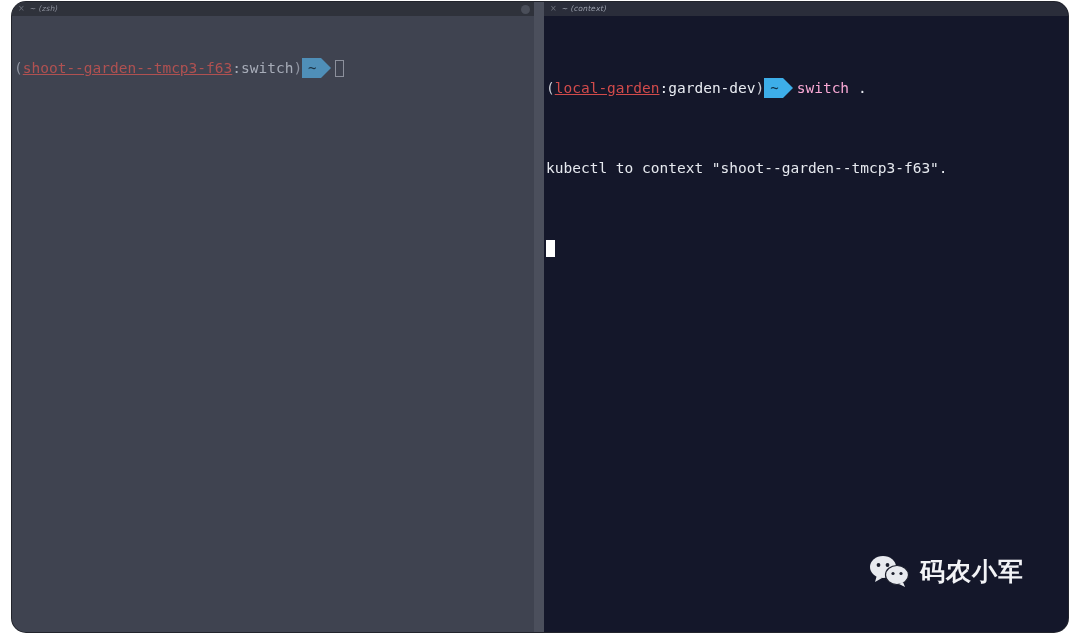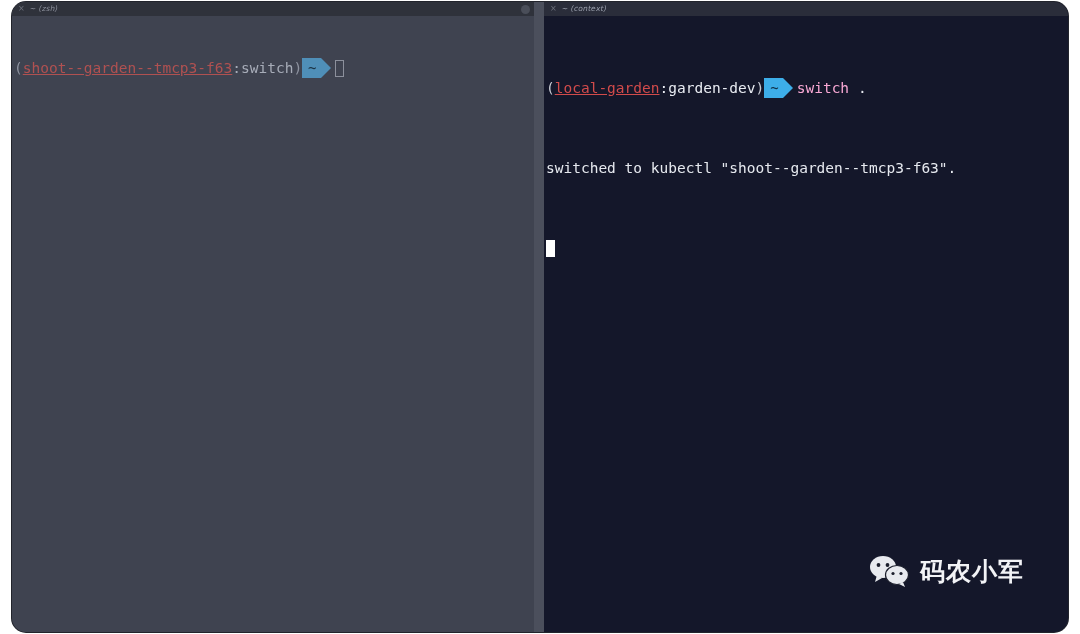--- a/index.html
+++ b/index.html
@@ -206,21 +206,21 @@
       <span class="tb-spacer"></span>
     </div>
 
     <div class="term" id="term-right">
 
       <div class="line">
         <span class="paren">(</span><span class="ctx-red">local-garden</span><span class="ctx-white">:</span><span class="ctx-white">garden-dev</span><span class="paren">)</span><span class="seg bright">~</span><span class="seg-gap"></span><span class="cmd-green">switch</span><span class="seg-gap" style="width:9px"></span><span class="cmd-dot">.</span>
       </div>
 
       <div class="line">
-        <span>switched to kubectl "shoot--garden--tmcp3-f63".</span>
+        <span>kubectl to context "shoot--garden--tmcp3-f63".</span>
       </div>
 
       <div class="line">
         <span class="cursor-block"></span>
       </div>
     </div>
 
     <div id="watermark">
       <svg width="42" height="34" viewBox="0 0 42 34">
         <ellipse cx="14" cy="13" rx="13" ry="11" fill="#e8eaef"></ellipse>

